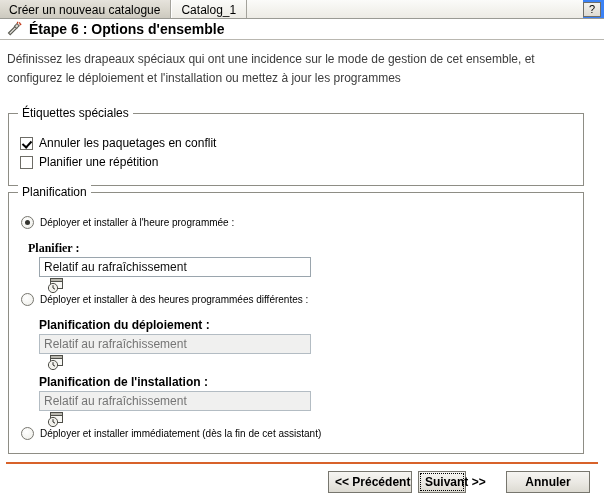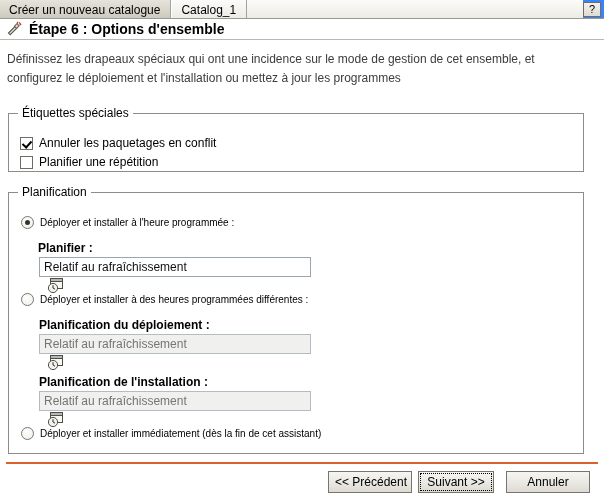--- a/index.html
+++ b/index.html
@@ -121,21 +121,21 @@
     top: -8px;
     left: 9px;
     background: #ffffff;
     padding: 0 4px;
     font-size: 12px;
     color: #000;
     white-space: nowrap;
   }
   #group-flags {
     left: 8px; top: 113px;
-    width: 576px; height: 59px;
+    width: 576px; height: 73px;
   }
   #group-schedule {
     left: 8px; top: 192px;
     width: 576px; height: 262px;
   }
 
   
   .check-row {
     position: absolute;
     display: flex;
@@ -243,31 +243,31 @@
   }
   .btn {
     position: absolute;
     top: 3px;
     height: 22px;
     box-sizing: border-box;
     background: linear-gradient(to bottom, #f6f5f2 0%, #ebe9e4 50%, #dcdad2 100%);
     border: 1px solid #77766e;
     font-family: "Liberation Sans", sans-serif;
     font-size: 12px;
-    font-weight: normal;
+    font-weight: bold;
     color: #000;
     cursor: pointer;
     white-space: nowrap;
   }
   .btn.focused {
     outline: 1px dotted #000;
     outline-offset: -3px;
   }
   #btn-prev { left: 328px; width: 84px; }
-  #btn-next { left: 418px; width: 76px; }
+  #btn-next { left: 418px; width: 48px; }
   #btn-cancel { left: 506px; width: 84px; }
 </style>
 </head>
 <body>
 
 <div class="titlebar">
   <div class="tab inactive">
     <span>Créer un nouveau catalogue</span>
   </div>
   <div class="tab active">
@@ -310,21 +310,21 @@
 
 <div class="groupbox" id="group-schedule">
   <span class="group-legend">Planification</span>
 </div>
 
 <div class="radio-row" style="left:21px; top:216px;">
   <span class="rdo selected"></span>
   <span class="radio-label">Déployer et installer à l'heure programmée :</span>
 </div>
 
-<div class="field-label" style="left:38px; top:241px;">Planifier :</div>
+<div class="field-label" style="left:28px; top:241px;font-family:Liberation Serif, serif;">Planifier :</div>
 <div class="field-row" style="left:39px; top:257px;">
   <input class="txtbox" type="text" value="Relatif au rafraîchissement" style="">
   <span class="picker">
     <svg width="17" height="17" viewBox="0 0 17 17">
       <rect x="3.5" y="1.5" width="12" height="10" fill="#f7f7f4" stroke="#4e4e48" stroke-width="1"></rect>
       <rect x="3.5" y="1.5" width="12" height="3" fill="#b9b7ae" stroke="#4e4e48" stroke-width="1"></rect>
       <circle cx="6" cy="11" r="4.6" fill="#f2f1ec" stroke="#4e4e48" stroke-width="1"></circle>
       <path d="M6 8.2 L6 11 L8 12.2" stroke="#2e2e2a" stroke-width="1" fill="none"></path>
     </svg>
   </span>

